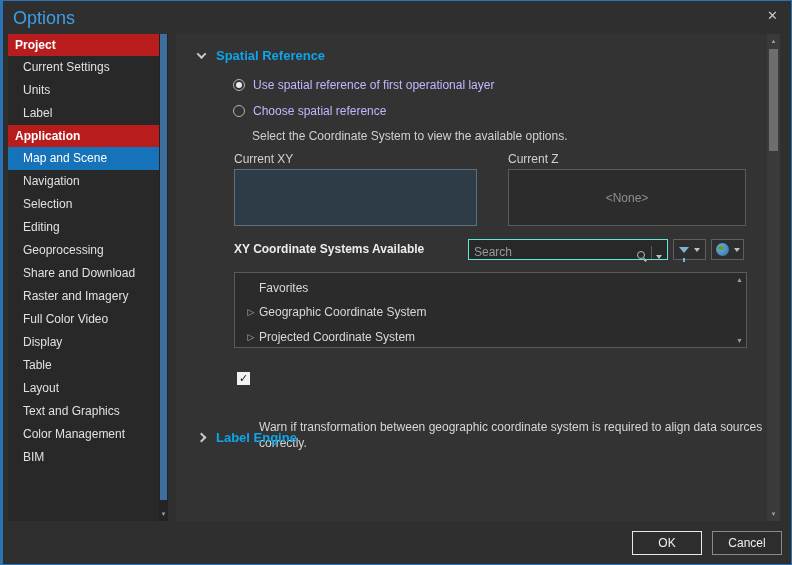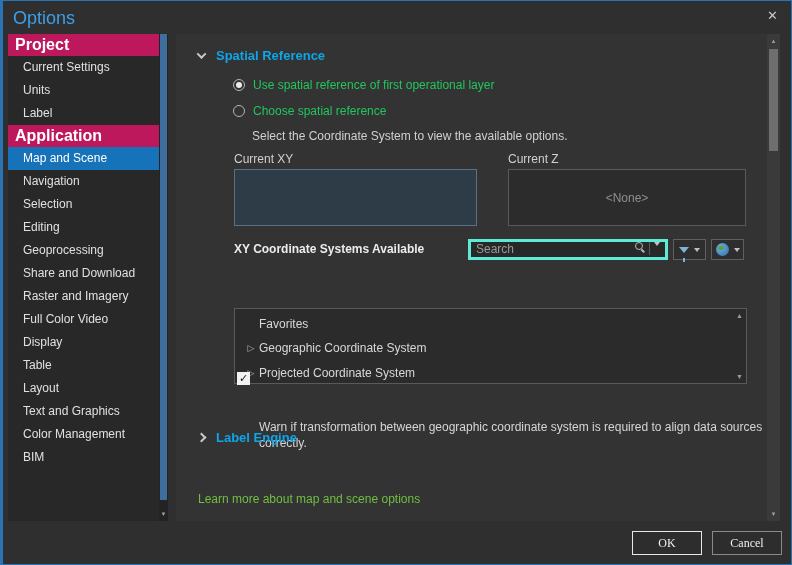--- a/index.html
+++ b/index.html
@@ -16,72 +16,72 @@
     font-size: 12px;
   }
 
   
   .titlebar { position:absolute; top:0; left:0; right:0; height:34px; }
   .win-title { position:absolute; left:13px; top:8px; font-size:18px; color:#3f9ee8; }
   .close { position:absolute; right:14px; top:8px; color:#c8c8c8; font-size:13px; cursor:pointer; }
 
   
   .sidebar { position:absolute; left:8px; top:34px; width:151px; height:487px; background:#282828; overflow:hidden; }
-  .side-header { height:22px; line-height:22px; padding-left:7px; background:#be185d; color:#ffffff; font-weight:bold; font-size:16px; }
+  .side-header { height:22px; line-height:22px; padding-left:7px; background:#b91c1c; color:#ffffff; font-weight:bold; font-size:12px; }
   .side-item { height:23px; line-height:23px; padding-left:15px; color:#e0e0e0; font-size:12px; cursor:pointer; white-space:nowrap; }
   .side-item.selected { background:#1673b9; color:#ffffff; }
 
   .sscroll { position:absolute; left:159px; top:34px; width:9px; height:487px; background:#232323; }
   .ss-thumb { position:absolute; left:1px; top:0; width:7px; height:466px; background:#3d6e9e; }
   .ss-btn { position:absolute; bottom:0; left:0; width:9px; height:14px; display:flex; align-items:center; justify-content:center; font-size:6px; color:#9f9f9f; }
 
   
   .main { position:absolute; left:176px; top:34px; width:604px; height:487px; background:#333333; }
 
   .sec-header { position:absolute; left:22px; height:18px; display:flex; align-items:center; gap:11px; cursor:pointer; }
   .sec-title { font-size:13px; font-weight:bold; color:#0ea5e9; }
   .chev { display:inline-block; width:7px; height:7px; border-right:2px solid #c8c8c8; border-bottom:2px solid #c8c8c8; }
   .chev-down  { transform: rotate(45deg) translate(-1px,-1px); }
   .chev-right { transform: rotate(-45deg); }
 
   .radio-row { position:absolute; left:57px; display:flex; align-items:center; gap:8px; cursor:pointer; }
   .radio { width:12px; height:12px; border:1px solid #b4b4b4; border-radius:50%; background:#333; position:relative; flex:none; }
   .radio.checked::after { content:''; position:absolute; left:2px; top:2px; width:6px; height:6px; border-radius:50%; background:#ececec; }
-  .rlabel { color:#22c55e; }
+  .rlabel { color:#c4b5fd; }
 
   .hint { position:absolute; left:76px; top:95px; color:#d0d0d0; }
 
   .box-label { position:absolute; top:118px; color:#d0d0d0; }
   .xy-box { position:absolute; left:58px; top:135px; width:243px; height:57px; background:#2d3c46; border:1px solid #5c7180; }
   .z-box  { position:absolute; left:332px; top:135px; width:238px; height:57px; background:#2c2c2c; border:1px solid #5a5a5a;
             display:flex; align-items:center; justify-content:center; color:#8f8f8f; }
 
   .xy-avail-label { position:absolute; left:58px; top:205px; height:21px; line-height:21px; font-weight:bold; color:#ececec; }
 
-  .searchbox { position:absolute; left:292px; top:205px; width:200px; height:21px; background:#282828; border:3px solid #5eead4;
-               display:flex; align-items:flex-start; }
+  .searchbox { position:absolute; left:292px; top:205px; width:200px; height:21px; background:#282828; border:1px solid #5eead4;
+               display:flex; align-items:flex-end; }
   .searchbox input { flex:1; min-width:0; background:transparent; border:none; outline:none; color:#cfcfcf;
                      font-size:12px; padding:0 5px; font-family:inherit; }
   .searchbox input::placeholder { color:#9a9a9a; }
   .mag { position:relative; width:8px; height:8px; border:1.5px solid #b8b8b8; border-radius:50%; flex:none; margin-right:6px; }
   .mag::after { content:''; position:absolute; width:4px; height:1.5px; background:#b8b8b8; transform:rotate(45deg); left:5px; top:7px; }
   .vsep { width:1px; height:13px; background:#5a5a5a; margin-right:4px; flex:none; }
   .dd-tri { width:0; height:0; border-left:3px solid transparent; border-right:3px solid transparent; border-top:4px solid #c0c0c0; flex:none; }
   .searchbox .dd-tri { margin-right:5px; }
 
   .tool-btn { position:absolute; top:205px; width:33px; height:21px; background:#2e2e2e; border:1px solid #5f5f5f;
               display:flex; align-items:center; justify-content:center; gap:5px; cursor:pointer; }
   .tool-btn.filter { left:497px; }
   .tool-btn.globe-btn { left:535px; }
   .funnel { width:0; height:0; border-left:5px solid transparent; border-right:5px solid transparent; border-top:6px solid #7fb3d5; position:relative; }
   .funnel::after { content:''; position:absolute; left:-1px; top:5px; width:2px; height:4px; background:#7fb3d5; }
   .globe { width:13px; height:13px; border-radius:50%; background:radial-gradient(circle at 35% 35%, #6fb1e0, #2d6da6); position:relative; flex:none; }
   .globe::after { content:''; position:absolute; left:2px; top:3px; width:6px; height:4px; border-radius:50%; background:#5da03c; }
 
-  .listbox { position:absolute; left:58px; top:238px; width:513px; height:76px; background:#2b2b2b; border:1px solid #5a5a5a;margin-top:36px; }
+  .listbox { position:absolute; left:58px; top:238px; width:513px; height:76px; background:#2b2b2b; border:1px solid #5a5a5a; }
   .list-row { position:absolute; left:0; width:100%; height:24px; display:flex; align-items:center; cursor:pointer; }
   .expander { width:16px; text-align:center; font-size:9px; color:#b5b5b5; flex:none; margin-left:8px; }
   .expander.hidden { visibility:hidden; }
   .list-label { color:#d8d8d8; }
   .lb-arrow { position:absolute; right:3px; font-size:7px; color:#9a9a9a; cursor:pointer; }
   .lb-arrow.up { top:3px; } .lb-arrow.down { bottom:3px; }
 
   .warn-row { position:absolute; left:61px; top:337px; display:flex; align-items:flex-start; gap:9px; width:545px; }
   .checkbox { width:13px; height:13px; background:#f2f2f2; flex:none; display:flex; align-items:center; justify-content:center; margin-top:1px; cursor:pointer; }
   .checkmark { color:#141414; font-size:11px; font-weight:bold; line-height:1; }
@@ -89,21 +89,21 @@
 
   .learn-link { position:absolute; left:22px; top:458px; color:#6fbf43; cursor:pointer; }
 
   .vscroll { position:absolute; right:0; top:0; width:13px; height:100%; background:#3a3a3a; }
   .vs-btn { position:absolute; left:0; width:13px; height:14px; display:flex; align-items:center; justify-content:center; font-size:6px; color:#9f9f9f; cursor:pointer; }
   .vs-btn.up { top:0; } .vs-btn.down { bottom:0; }
   .vs-thumb { position:absolute; left:2px; width:9px; top:15px; height:102px; background:#6e6e6e; cursor:pointer; }
 
   
   .btn { position:absolute; top:531px; width:70px; height:24px; background:#2d2d2d; color:#f0f0f0; font-size:12px;
-         font-family:Liberation Serif, serif; cursor:pointer; }
+         font-family:Liberation Sans, sans-serif; cursor:pointer; }
   .btn.ok { left:632px; border:1px solid #e8e8e8; }
   .btn.cancel { left:712px; border:1px solid #8a8a8a; }
 </style>
 </head>
 <body>
 
 <div class="dialog">
 
   <div class="titlebar">
     <span class="win-title">Options</span>
@@ -206,21 +206,20 @@
       </span>
       <span class="warn-text">Warn if transformation between geographic coordinate system is required to align data sources correctly.</span>
     </div>
 
     <div class="sec-header" style="top:394px">
       <span class="chev chev-right"></span>
       <span class="sec-title">Label Engine</span>
     </div>
 
 
-    <div class="learn-link">Learn more about map and scene options</div>
 
     <div class="vscroll">
       <div class="vs-btn up">▲</div>
       <div class="vs-thumb"></div>
       <div class="vs-btn down">▼</div>
     </div>
   </div>
 
   <button class="btn ok">OK</button>
   <button class="btn cancel">Cancel</button>

